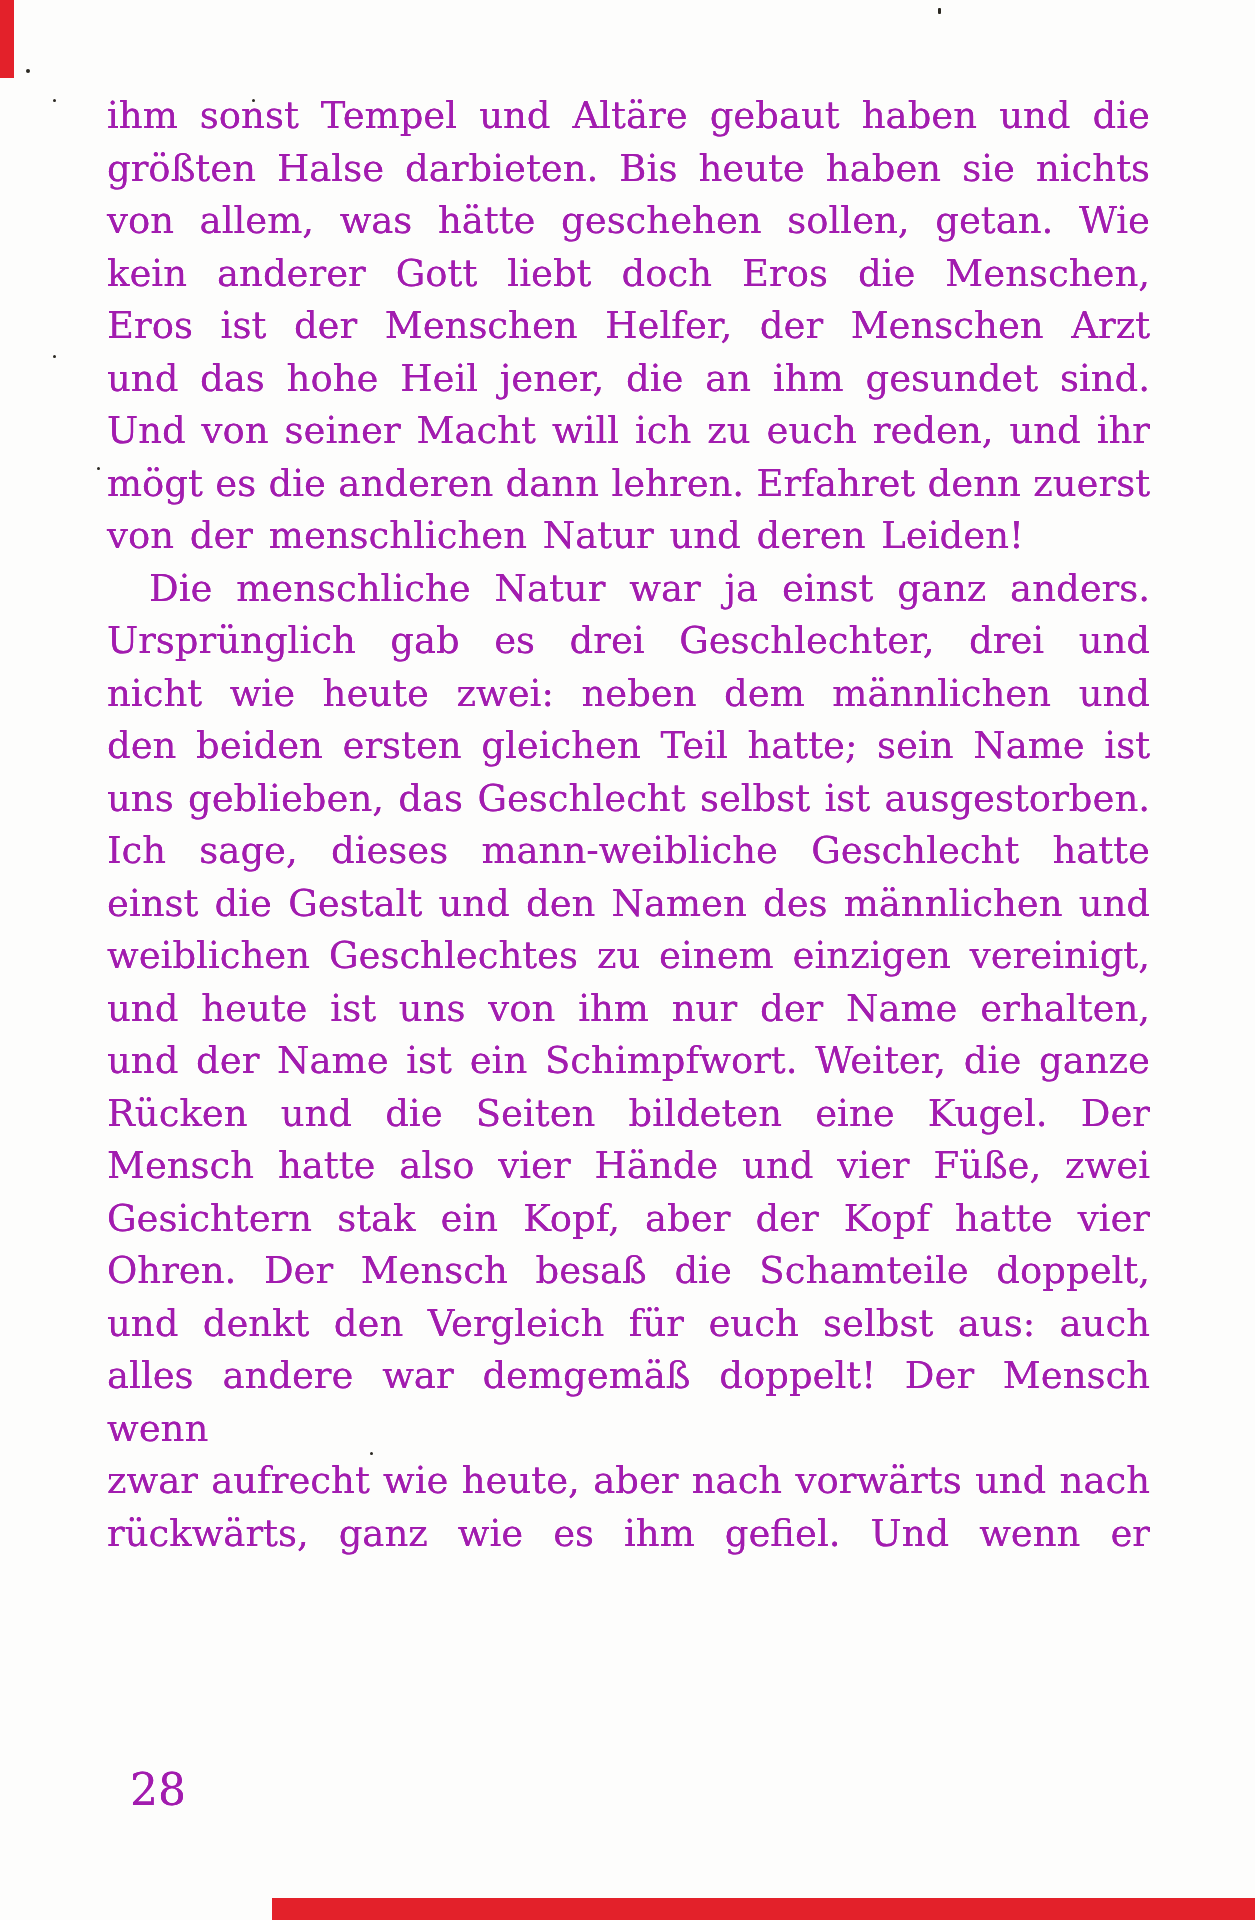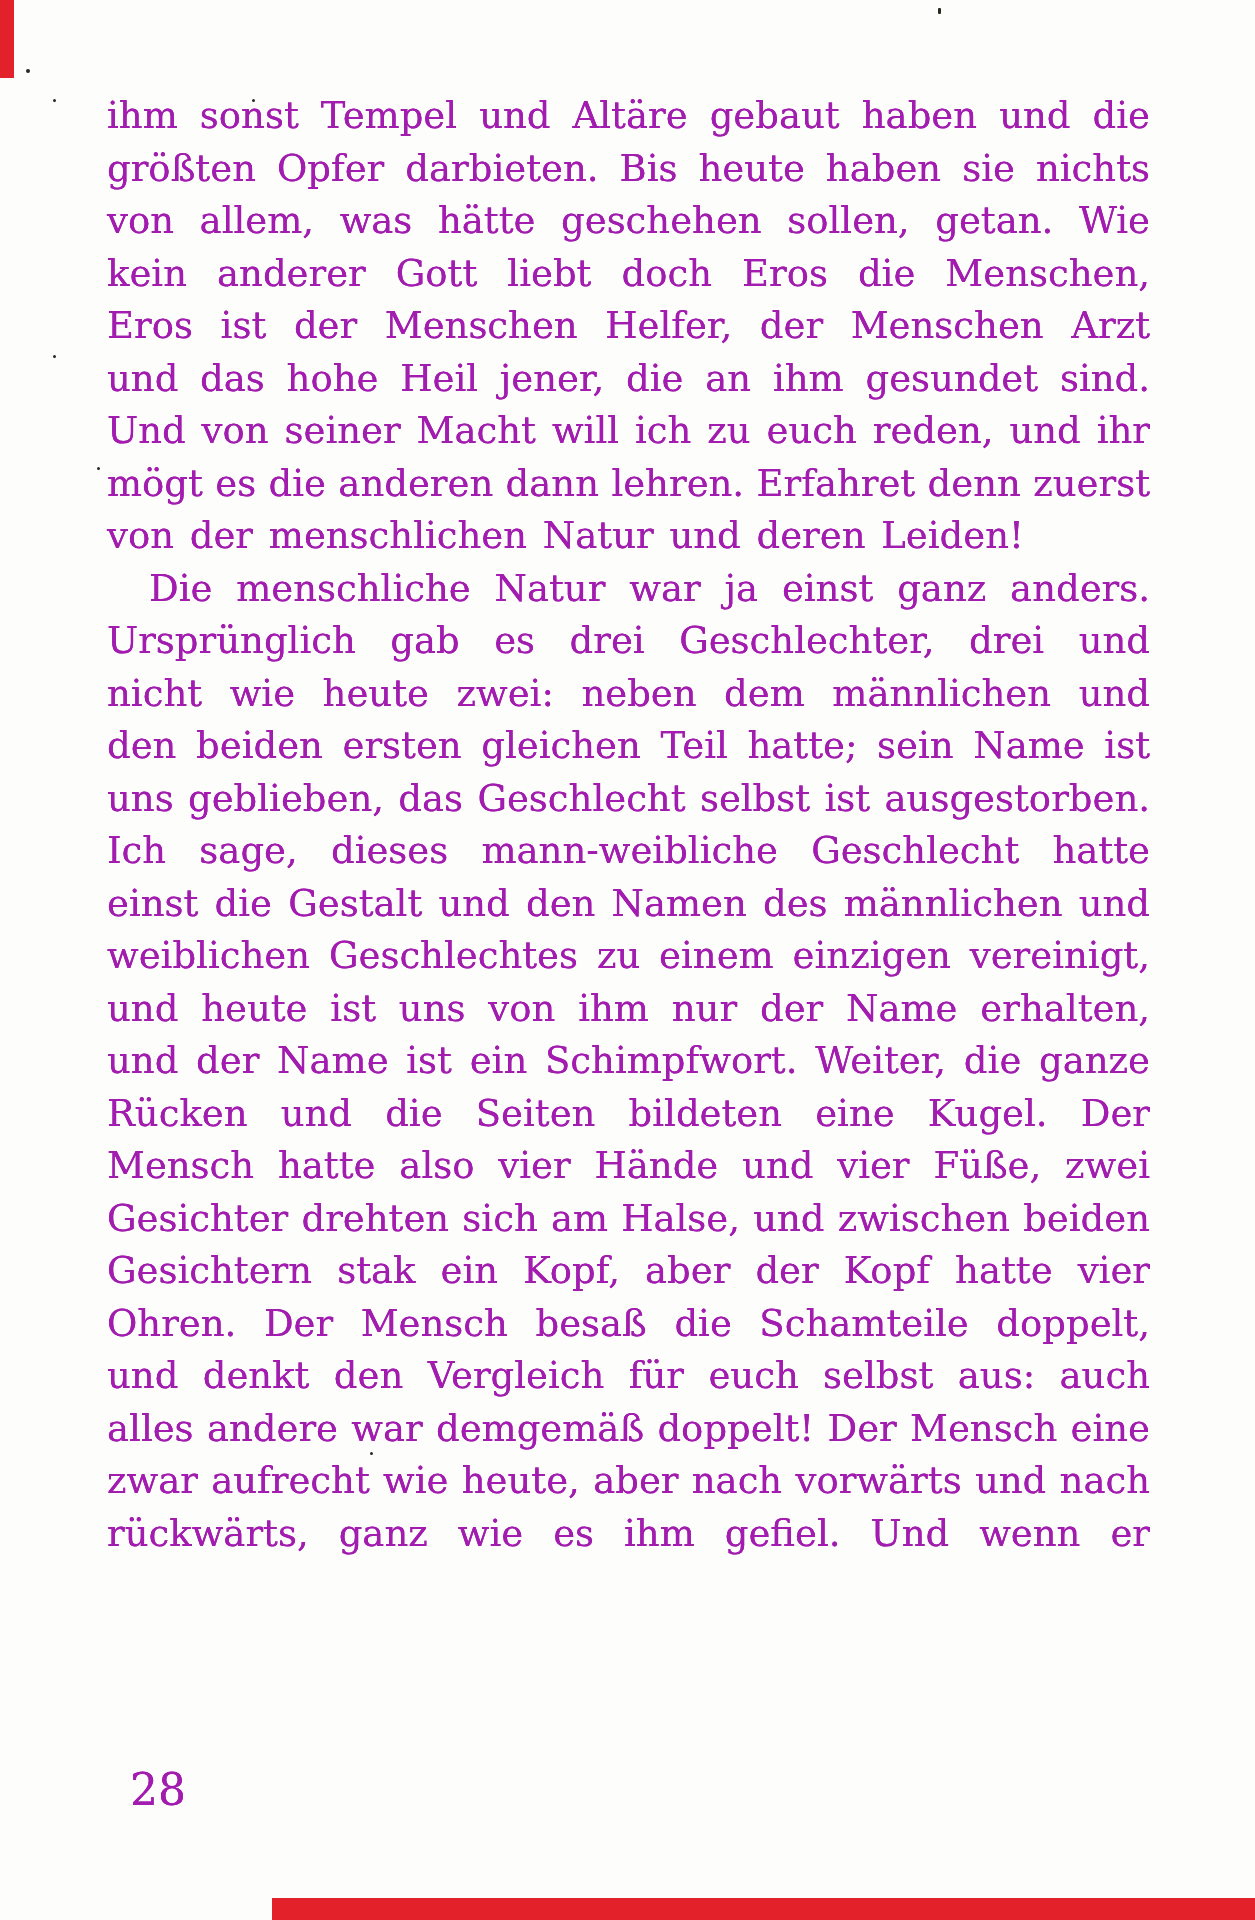--- a/index.html
+++ b/index.html
@@ -73,46 +73,45 @@
   .sp7 { left: 370px; top: 1452px; width: 3px; height: 3px; }
 </style>
 </head>
 <body>
 
 <div class="page">
 
   <div class="textblock">
 
     <div class="ln">ihm sonst Tempel und Altäre gebaut haben und die</div>
-    <div class="ln">größten Opfer darbieten. Bis heute haben sie nichts</div>
+    <div class="ln">größten Halse darbieten. Bis heute haben sie nichts</div>
     <div class="ln">von allem, was hätte geschehen sollen, getan. Wie</div>
     <div class="ln">kein anderer Gott liebt doch Eros die Menschen,</div>
     <div class="ln">Eros ist der Menschen Helfer, der Menschen Arzt</div>
     <div class="ln">und das hohe Heil jener, die an ihm gesundet sind.</div>
     <div class="ln">Und von seiner Macht will ich zu euch reden, und ihr</div>
     <div class="ln">mögt es die anderen dann lehren. Erfahret denn zuerst</div>
     <div class="ln ln--end">von der menschlichen Natur und deren Leiden!</div>
 
     <div class="ln ln--indent">Die menschliche Natur war ja einst ganz anders.</div>
     <div class="ln">Ursprünglich gab es drei Geschlechter, drei und</div>
     <div class="ln">nicht wie heute zwei: neben dem männlichen und</div>
     <div class="ln">den beiden ersten gleichen Teil hatte; sein Name ist</div>
     <div class="ln">uns geblieben, das Geschlecht selbst ist ausgestorben.</div>
     <div class="ln">Ich sage, dieses mann-weibliche Geschlecht hatte</div>
     <div class="ln">einst die Gestalt und den Namen des männlichen und</div>
     <div class="ln">weiblichen Geschlechtes zu einem einzigen vereinigt,</div>
     <div class="ln">und heute ist uns von ihm nur der Name erhalten,</div>
     <div class="ln">und der Name ist ein Schimpfwort. Weiter, die ganze</div>
     <div class="ln">Rücken und die Seiten bildeten eine Kugel. Der</div>
     <div class="ln">Mensch hatte also vier Hände und vier Füße, zwei</div>
-    <div class="ln">Gesichter drehten sich am Halse, und zwischen beiden</div>
     <div class="ln">Gesichtern stak ein Kopf, aber der Kopf hatte vier</div>
     <div class="ln">Ohren. Der Mensch besaß die Schamteile doppelt,</div>
     <div class="ln">und denkt den Vergleich für euch selbst aus: auch</div>
-    <div class="ln">alles andere war demgemäß doppelt! Der Mensch eine</div>
+    <div class="ln">alles andere war demgemäß doppelt! Der Mensch wenn</div>
     <div class="ln">zwar aufrecht wie heute, aber nach vorwärts und nach</div>
     <div class="ln">rückwärts, ganz wie es ihm gefiel. Und wenn er</div>
   </div>
 
   <div class="page-number">28</div>
 
   <div class="red-mark red-mark--topleft"></div>
   <div class="red-mark red-mark--bottom"></div>
 
   <div class="speck sp1"></div>

